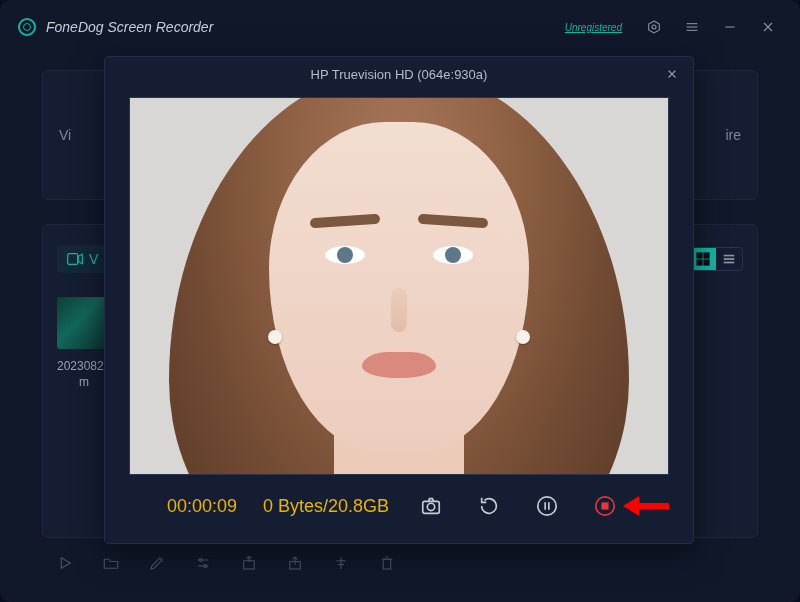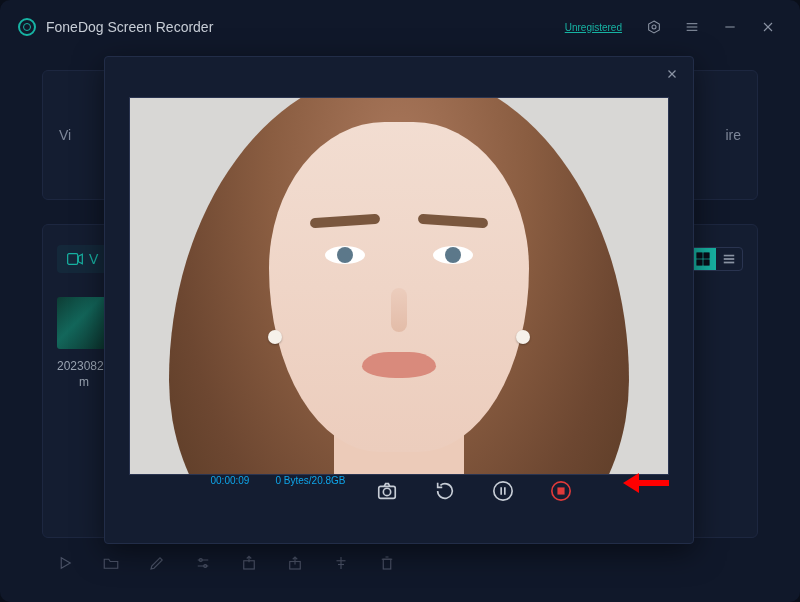--- a/index.html
+++ b/index.html
@@ -20,20 +20,21 @@
     position: relative;
     overflow: hidden;
   }
   
   .titlebar {
     display: flex;
     align-items: center;
     height: 54px;
     padding: 0 18px;
     gap: 10px;
+    font-style: italic;
   }
   .logo {
     width: 18px; height: 18px;
     border: 2px solid #17b3a3;
     border-radius: 50%;
     position: relative;
   }
   .logo::after {
     content: "";
     position: absolute;
@@ -201,25 +202,25 @@
   .eye::after{content:"";position:absolute;left:50%;top:50%;transform:translate(-50%,-50%);width:16px;height:16px;background:#5c788a;border-radius:50%;}
   .eye.l{left:195px;} .eye.r{right:195px;}
   .nose{position:absolute;left:50%;transform:translateX(-50%);top:190px;width:16px;height:44px;background:linear-gradient(#eccdbd,#e3bca8);border-radius:8px;}
   .lips{position:absolute;left:50%;transform:translateX(-50%);top:254px;width:74px;height:26px;background:#d98a7c;border-radius:40% 40% 50% 50%/60% 60% 50% 50%;}
   .ear-pearl{position:absolute;width:14px;height:14px;background:#f6f1ea;border-radius:50%;top:232px;box-shadow:0 1px 2px rgba(0,0,0,0.3);}
   .ear-pearl.l{left:138px;}.ear-pearl.r{right:138px;}
 
   .modal-controls {
     height: 62px;
     display: flex;
-    align-items: flex-start;
+    align-items: center;
     justify-content: center;
     gap: 26px;
-    color: #0ea5e9;
-    font-size: 10px;
+    color: #eab308;
+    font-size: 18px;
     position: relative;
   }
   .elapsed { margin-left: -10px; }
   .mc-icon {
     width: 32px; height: 32px;
     display:flex;align-items:center;justify-content:center;
     cursor:pointer;
     color:#c7cdd6;
   }
   .mc-icon svg{width:22px;height:22px;stroke:currentColor;fill:none;stroke-width:1.8;}
@@ -358,20 +359,21 @@
         <svg viewBox="0 0 24 24">
           <rect x="7" y="7" width="10" height="13"></rect>
           <line x1="5" y1="7" x2="19" y2="7"></line>
           <line x1="10" y1="4" x2="14" y2="4"></line>
         </svg>
       </div>
   </div>
 
   <div class="modal">
     <div class="modal-title-row">
+      <span>HP Truevision HD (064e:930a)</span>
       <div class="modal-close">
         <svg viewBox="0 0 24 24" width="14" height="14" stroke="currentColor" stroke-width="2">
             <line x1="6" y1="6" x2="18" y2="18"></line>
             <line x1="18" y1="6" x2="6" y2="18"></line>
           </svg>
       </div>
     </div>
 
     <div class="preview">
       <div class="hair"></div>

